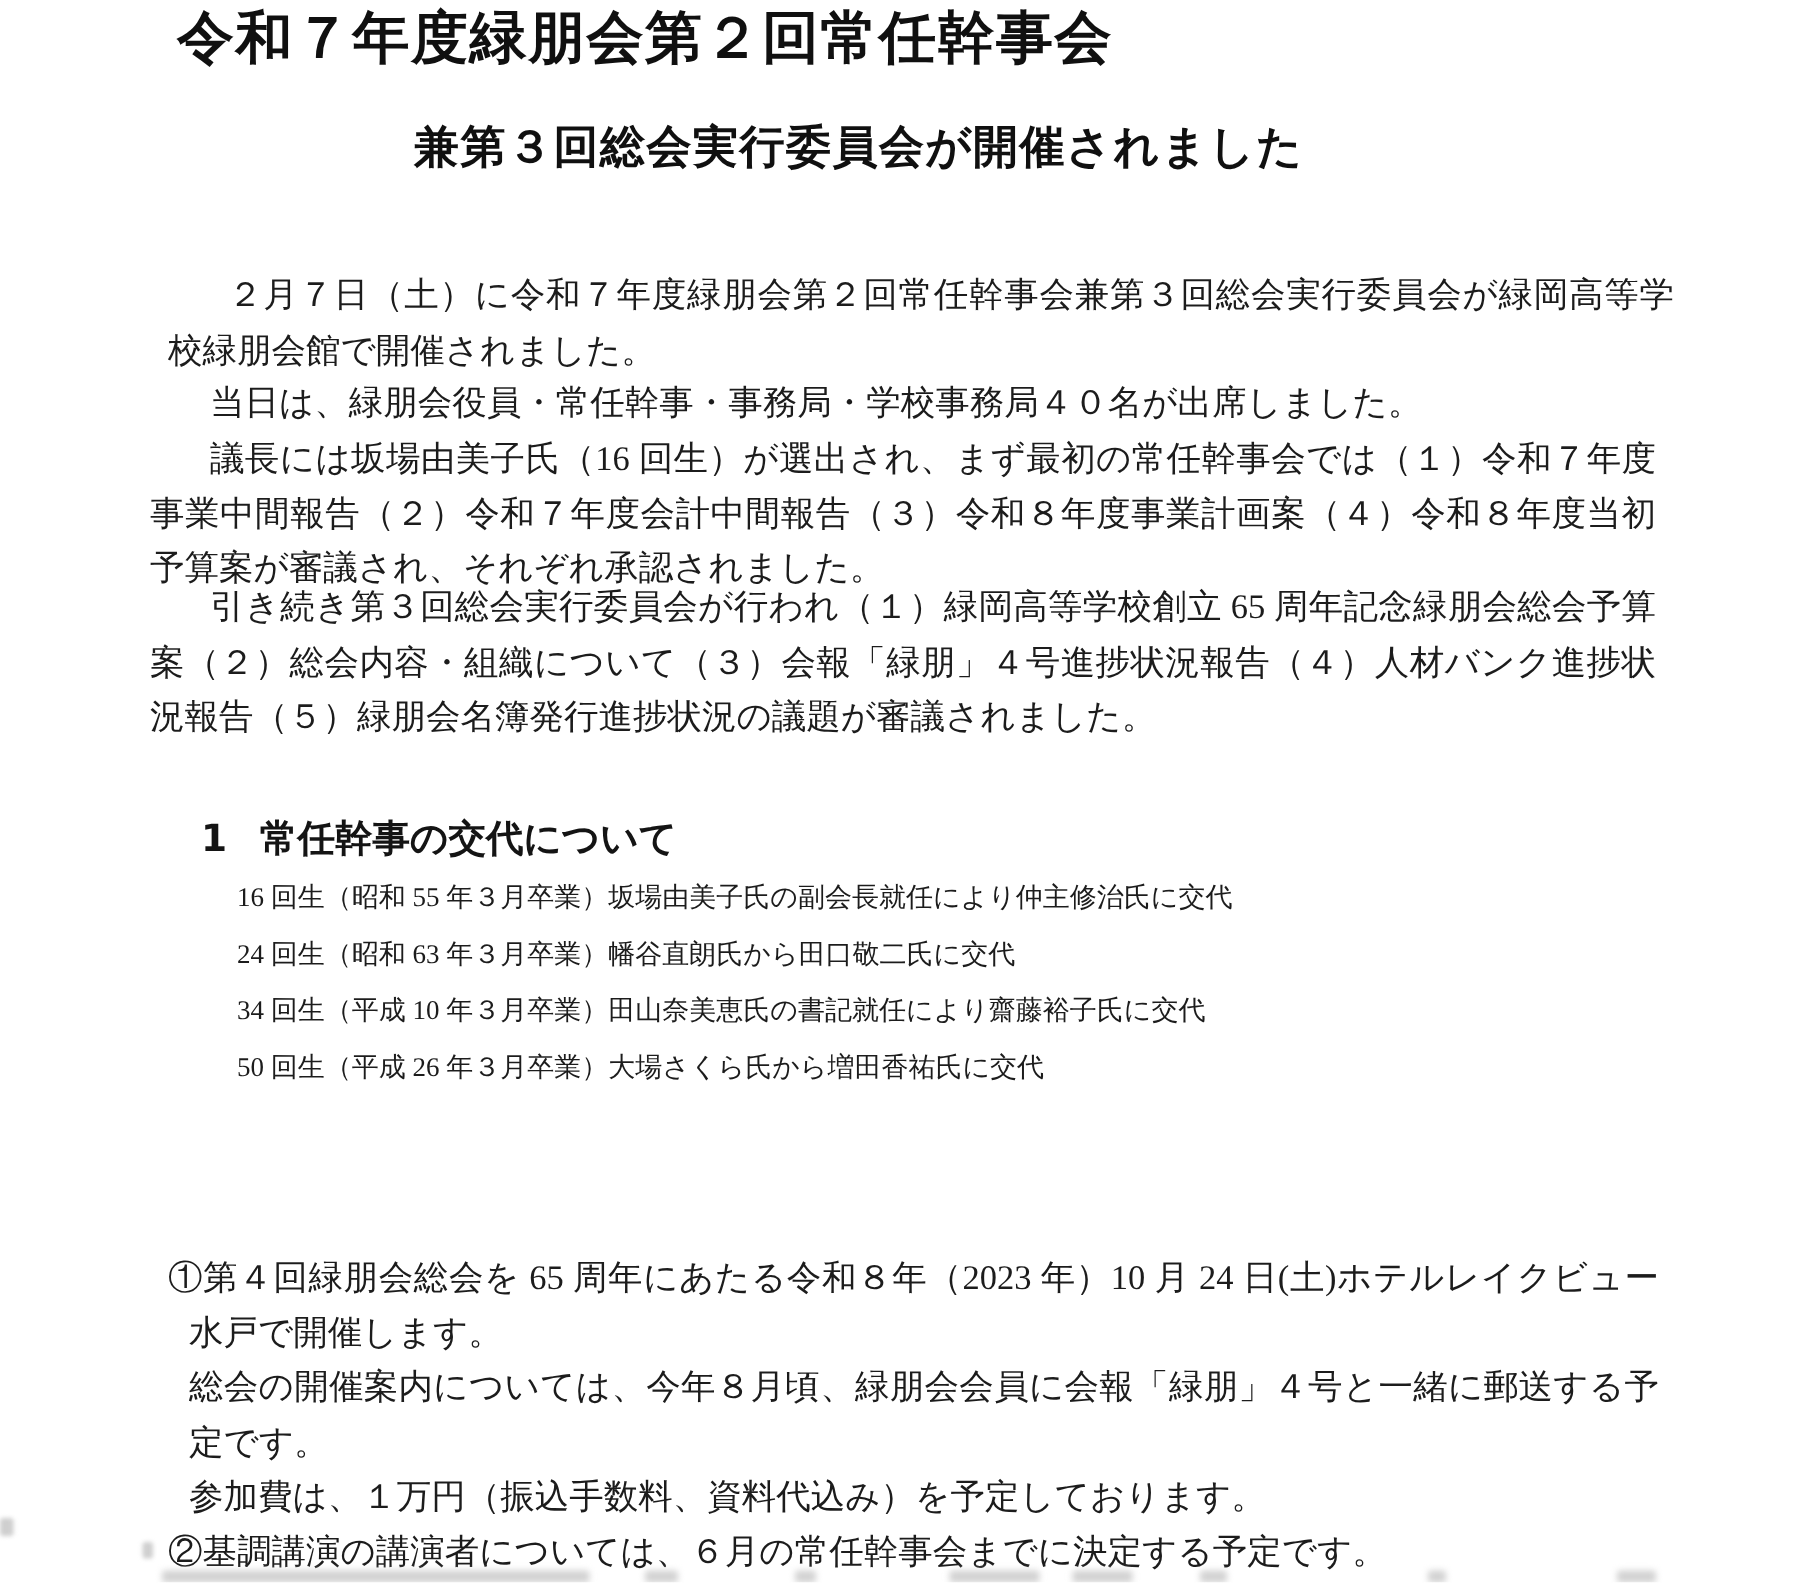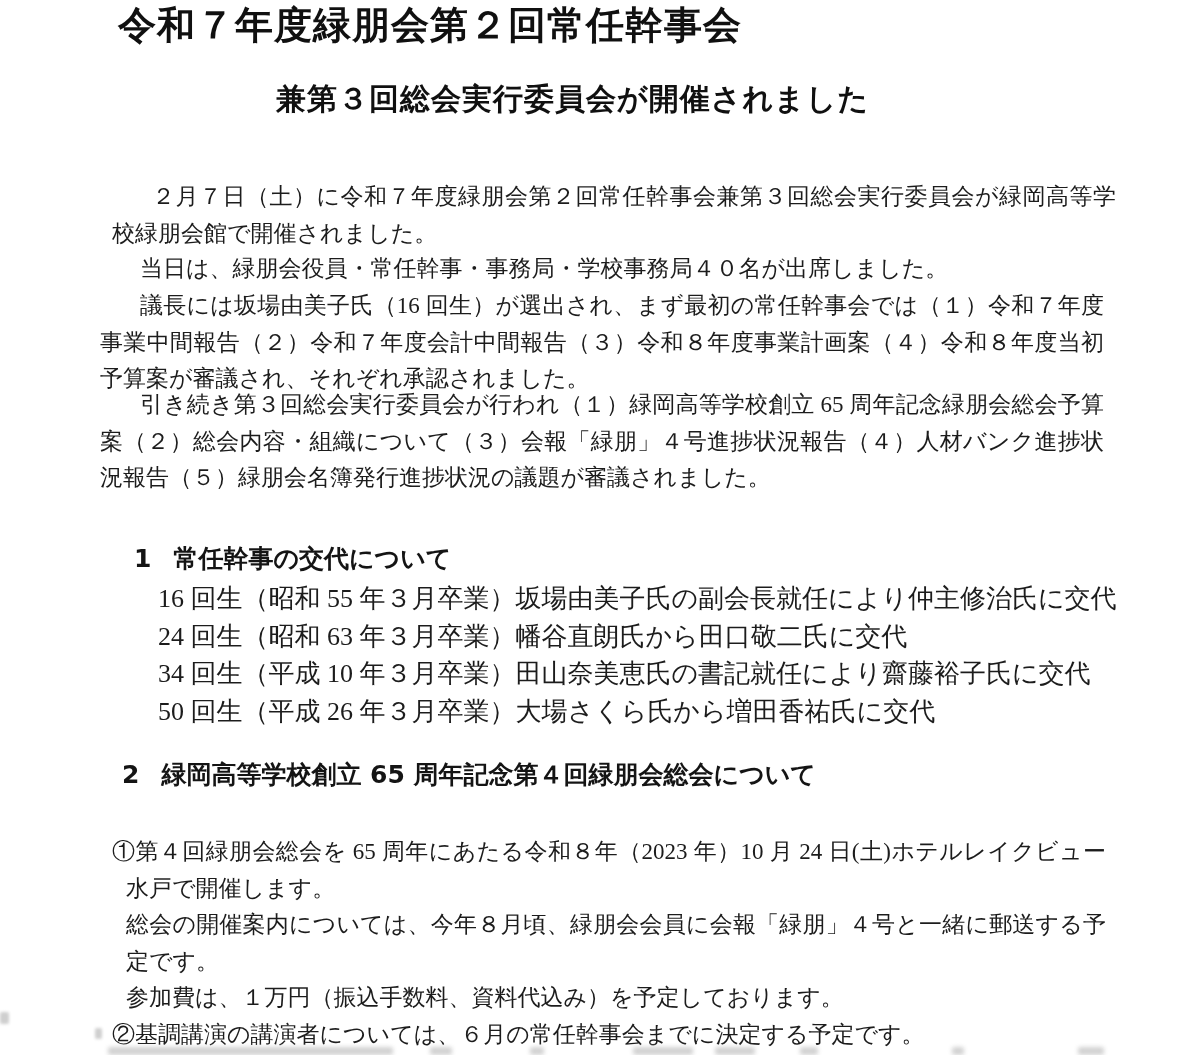--- a/index.html
+++ b/index.html
@@ -56,21 +56,21 @@
   }
   .sec-heading .sec-num { display: inline-block; }
   .sec-heading .sec-text { display: inline-block; margin-left: 22px; }
   .heading-1 { top: 543px; margin-left: 12px; }
   .heading-2 { top: 759px; }
 
   .roster {
     position: absolute;
     left: 158px;
     top: 580px;
-    font-size: 26px;
+    font-size: 18px;
     line-height: 37.6px;
     white-space: nowrap;
   }
   .roster p { margin: 0; }
 
   .sec2-block {
     position: absolute;
     left: 126px;
     top: 834px;
     width: 980px;
@@ -134,23 +134,20 @@
     <span class="sec-num">1</span><span class="sec-text">常任幹事の交代について</span>
   </div>
 
   <div class="roster">
     <p>16 回生（昭和 55 年３月卒業）坂場由美子氏の副会長就任により仲主修治氏に交代</p>
     <p>24 回生（昭和 63 年３月卒業）幡谷直朗氏から田口敬二氏に交代</p>
     <p>34 回生（平成 10 年３月卒業）田山奈美恵氏の書記就任により齋藤裕子氏に交代</p>
     <p>50 回生（平成 26 年３月卒業）大場さくら氏から増田香祐氏に交代</p>
   </div>
 
-  <div class="sec-heading heading-2">
-    <span class="sec-num">2</span><span class="sec-text">緑岡高等学校創立 65 周年記念第４回緑朋会総会について</span>
-  </div>
 
   <div class="sec2-block">
     <p class="hang">①第４回緑朋会総会を 65 周年にあたる令和８年（2023 年）10 月 24 日(土)ホテルレイクビュー水戸で開催します。</p>
     <p>総会の開催案内については、今年８月頃、緑朋会会員に会報「緑朋」４号と一緒に郵送する予定です。</p>
     <p>参加費は、１万円（振込手数料、資料代込み）を予定しております。</p>
     <p class="hang">②基調講演の講演者については、６月の常任幹事会までに決定する予定です。</p>
   </div>
 
   <div class="cutoff">
     <span class="smudge-a"></span>

